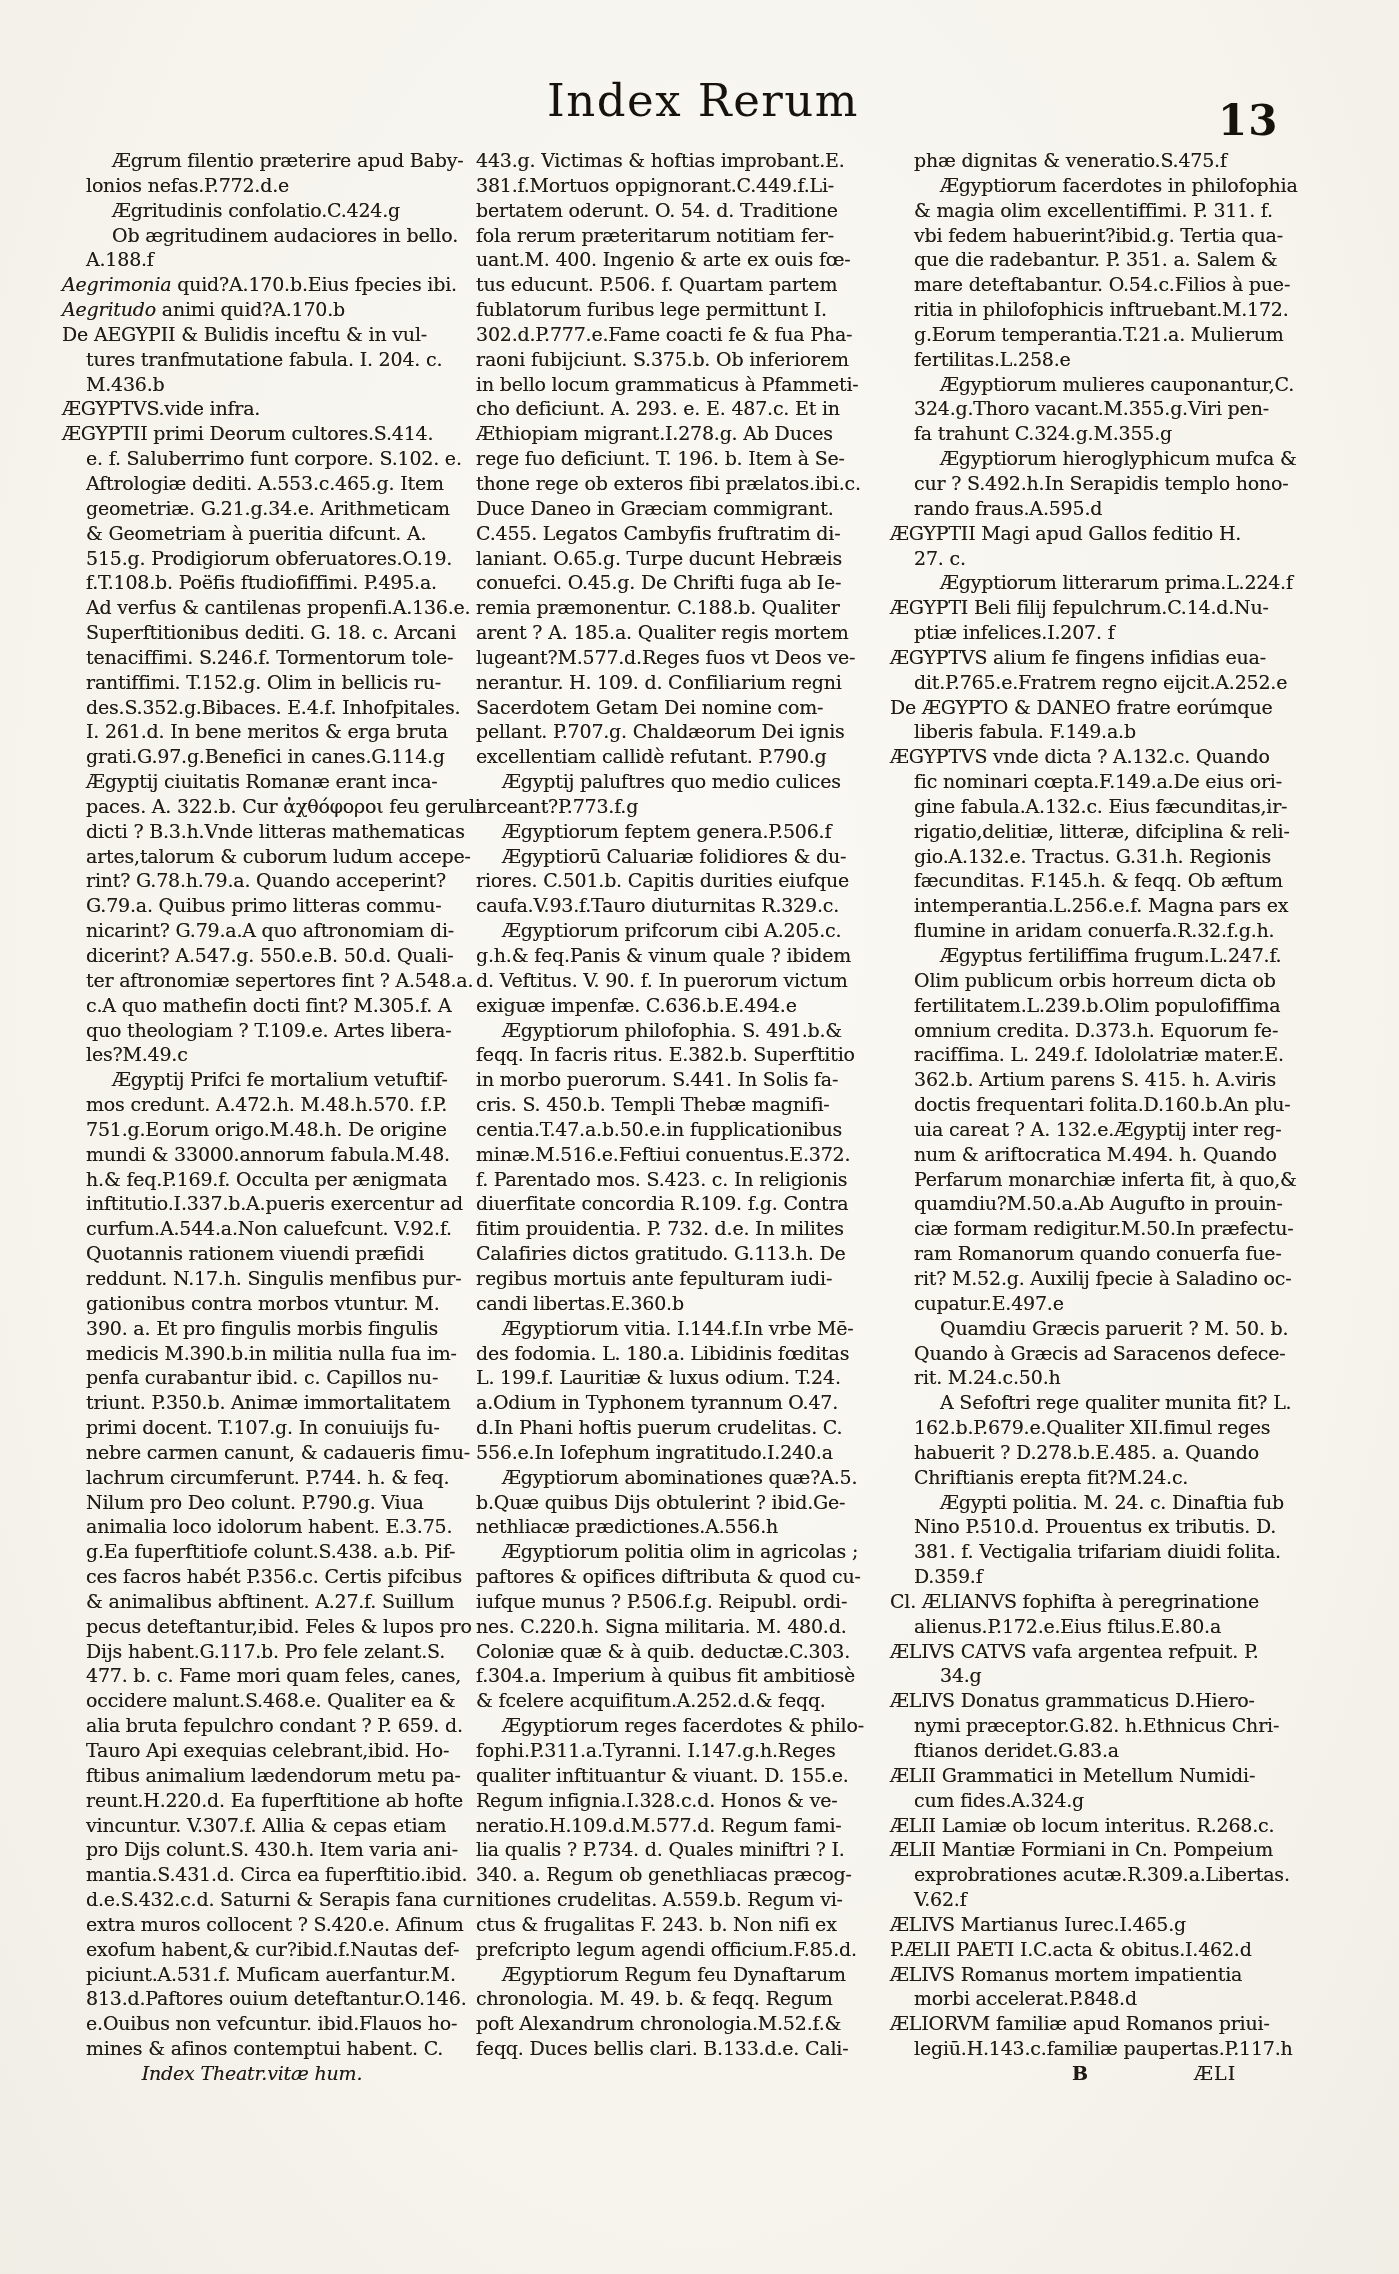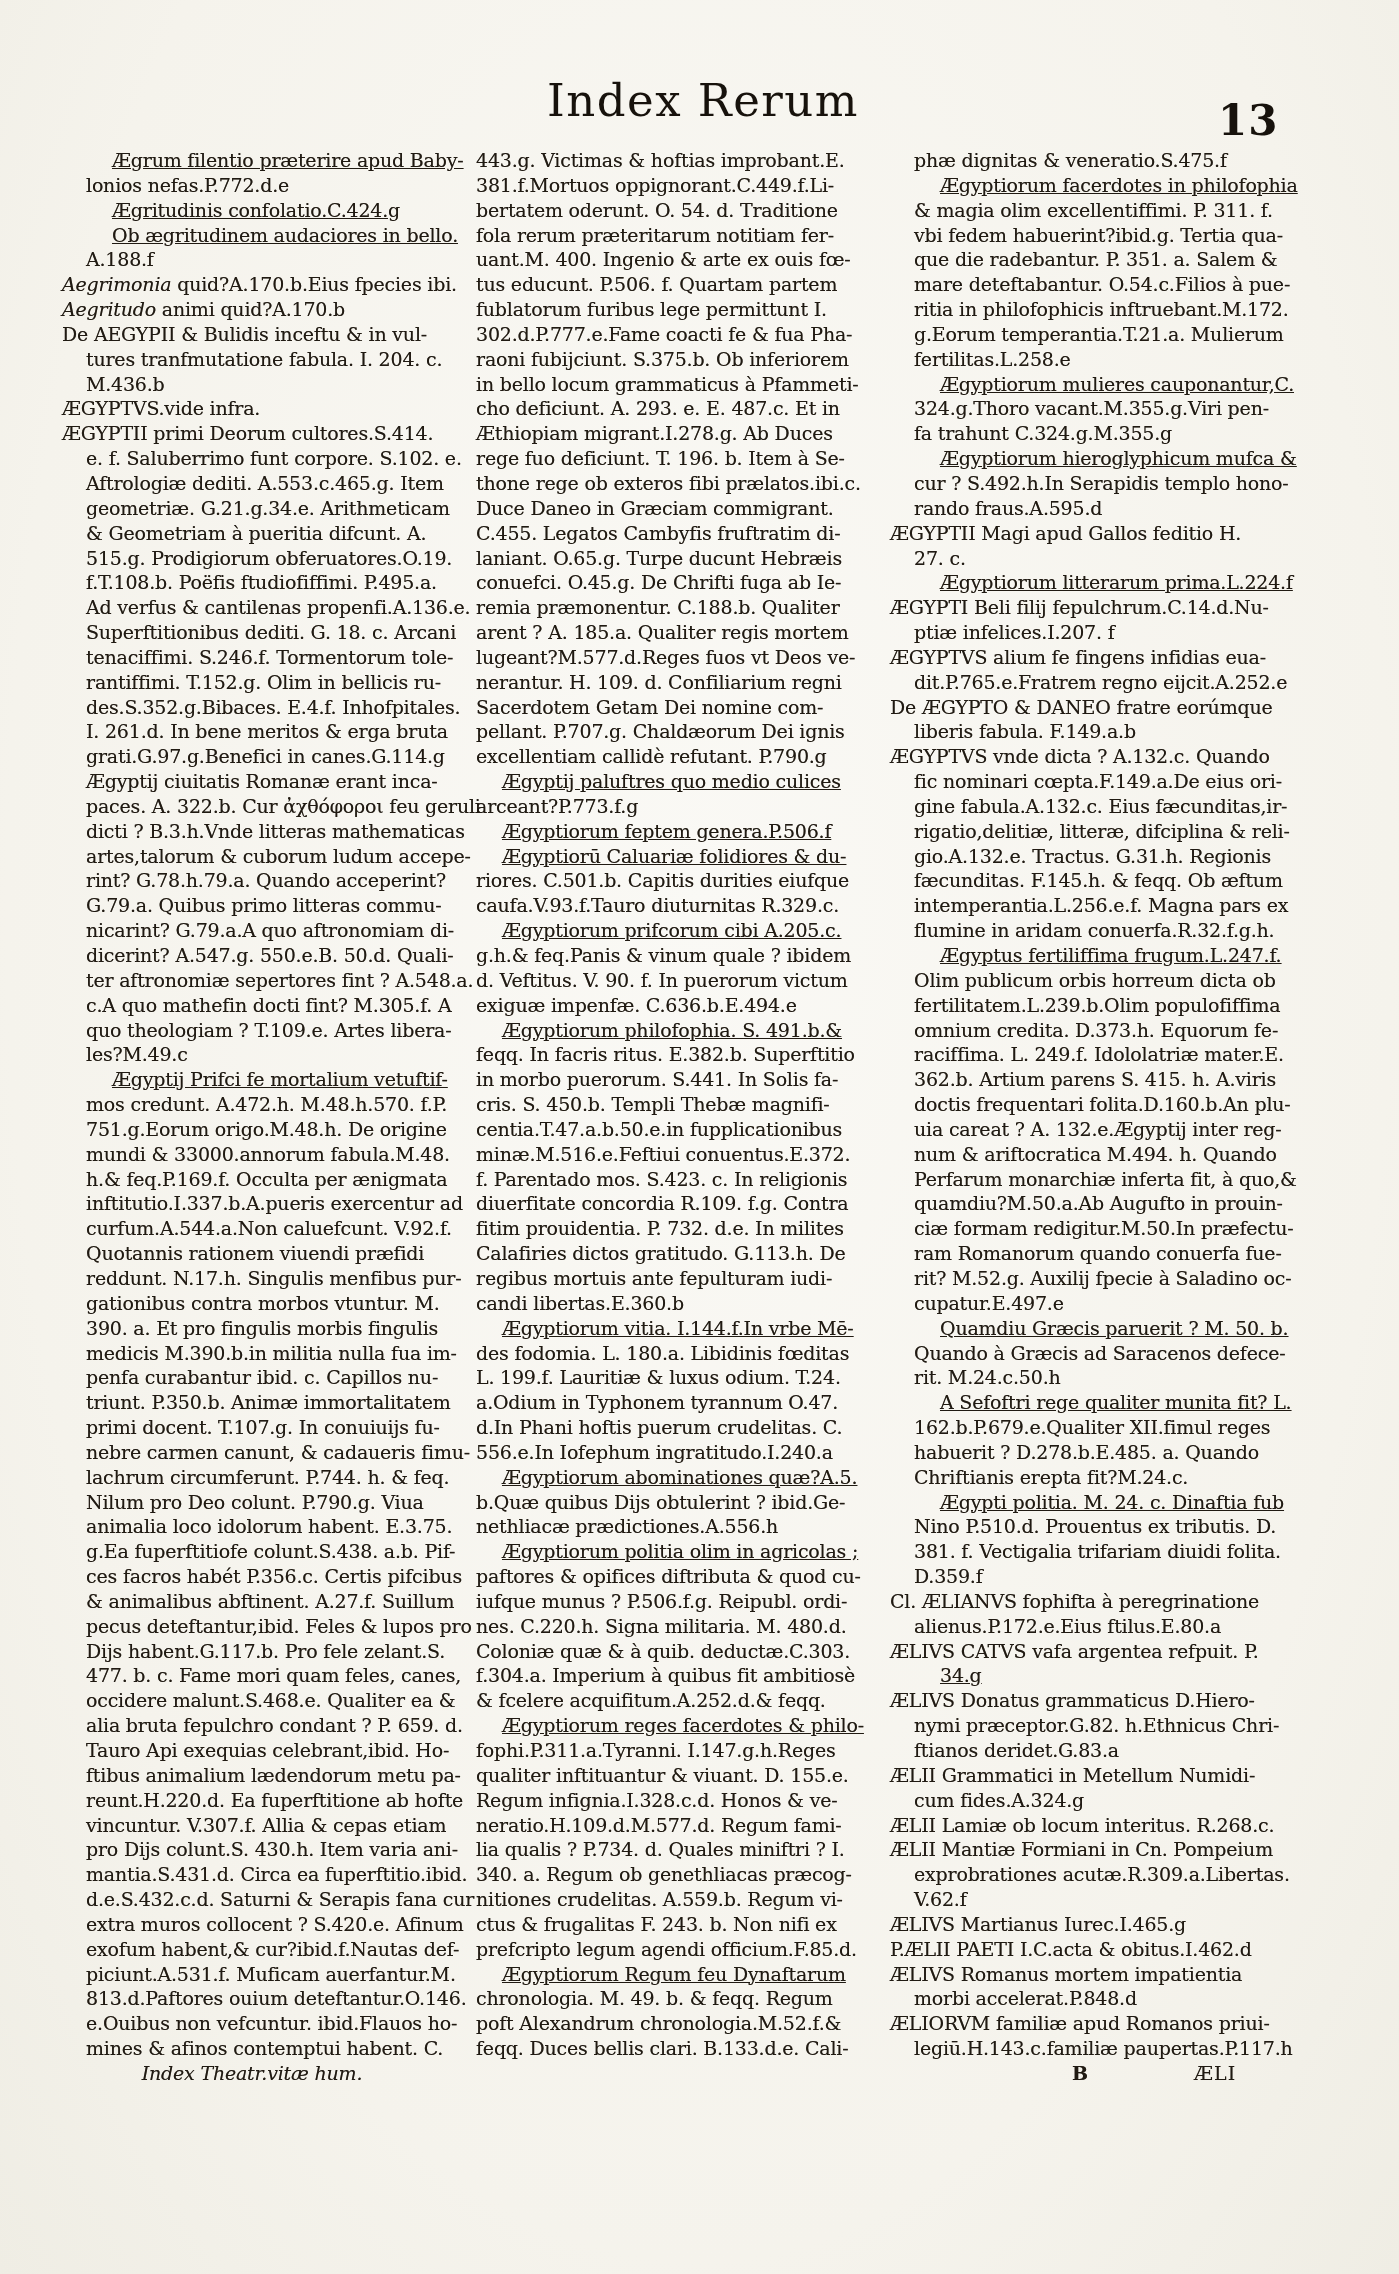--- a/index.html
+++ b/index.html
@@ -32,21 +32,21 @@
   .col1{left:86px;width:392px;}
   .col2{left:476px;width:362px;}
   .col3{left:914px;width:402px;}
   .line{
     font-size:19px;
     line-height:24.85px;
     white-space:nowrap;
     letter-spacing:-0.2px;
     text-shadow:0 0 0.5px rgba(32,26,18,0.55);
   }
-  .ind{padding-left:26px;text-decoration:underline;}
+  .ind{padding-left:26px;}
   .out{margin-left:-24px;}
   .it{font-style:italic;}
   .ctr{text-align:center;white-space:nowrap;padding-right:60px;}
   .sigrow{position:absolute;top:2061px;left:868px;width:402px;height:25px;}
   .sigrow span{
     position:absolute;
     font-size:19px;line-height:24.85px;
     text-shadow:0 0 0.5px rgba(32,26,18,0.55);
   }
   .sig-b{left:204px;font-weight:bold;}

